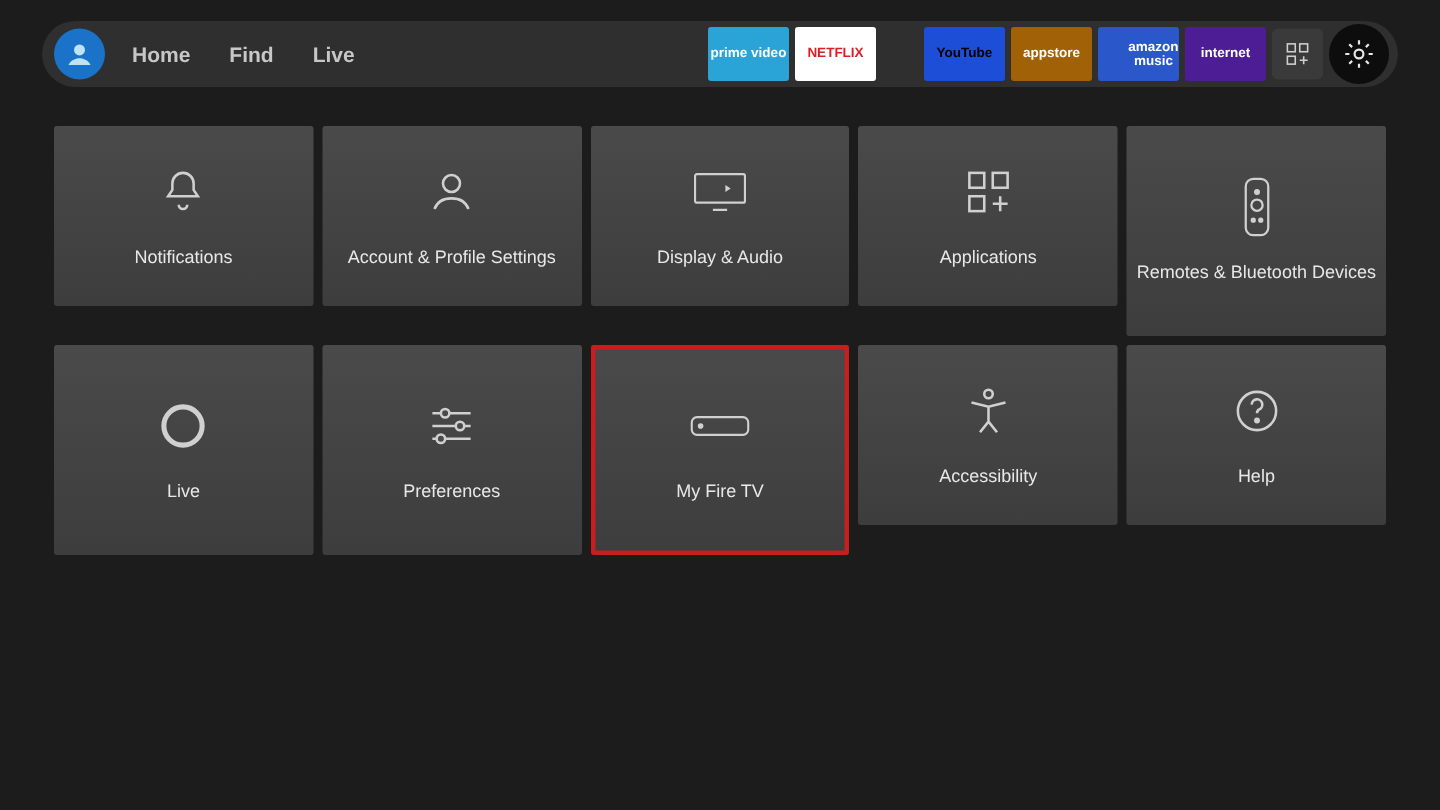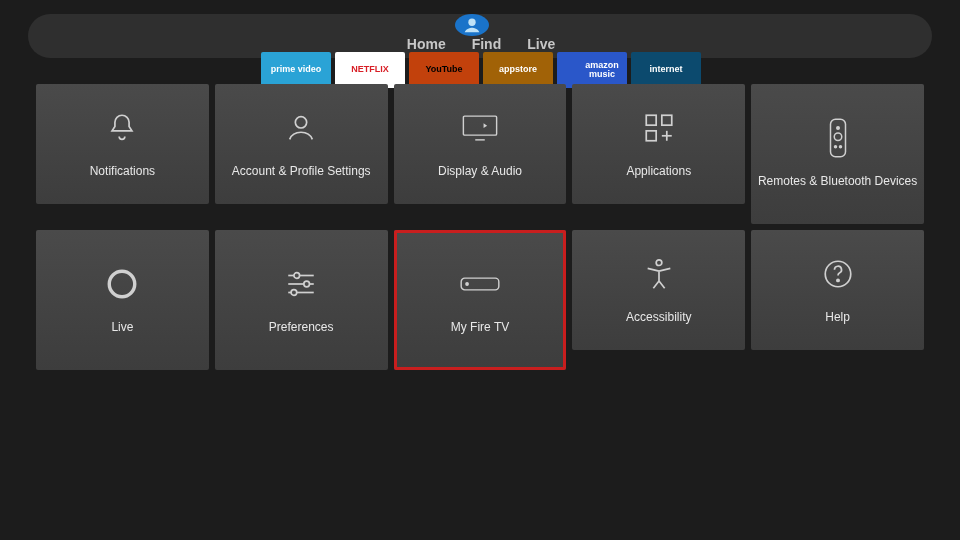--- a/index.html
+++ b/index.html
@@ -6,34 +6,33 @@
   html, body { width: 960px; height: 540px; background: #1c1c1c; font-family: Arial, Helvetica, sans-serif; color: #ddd; overflow: hidden; }
   
   .topbar {
     margin: 14px 28px 0 28px;
     height: 44px;
     background: #2f2f2f;
     border-radius: 22px;
     display: flex;
     align-items: center;
     padding: 0 6px 0 8px;
-    flex-direction: column;
   }
   .avatar {
     width: 34px; height: 34px; border-radius: 50%;
     background: #1a73c9;
     display: flex; align-items: center; justify-content: center;
     margin-right: 18px;
   }
   .nav-items { display: flex; gap: 26px; align-items: center; }
   .nav-item { color: #c7c7c7; font-size: 14px; font-weight: 600; cursor: pointer; }
   .spacer { flex: 1; }
   .app-tiles { display: flex; gap: 4px; align-items: center; }
   .app-tile {
-    width: 70px; height: 36px; border-radius: 2px;
+    width: 54px; height: 36px; border-radius: 2px;
     display: flex; align-items: center; justify-content: center;
     font-size: 9px; font-weight: 700; color: #fff; text-align: center;
     cursor: pointer; line-height: 1.05;
   }
   .grid-icon {
     width: 34px; height: 34px; background: #3a3a3a; border-radius: 4px;
     display: flex; align-items: center; justify-content: center; margin-left: 4px; cursor: pointer;
   }
   .gear-btn {
     width: 40px; height: 40px; border-radius: 50%; background: #0d0d0d;
@@ -79,24 +78,24 @@
   </div>
   <div class="nav-items">
     <div class="nav-item">Home</div>
     <div class="nav-item">Find</div>
     <div class="nav-item">Live</div>
   </div>
   <div class="spacer"></div>
   <div class="app-tiles">
     <div class="app-tile" style="background:#2aa3d6;color:#ffffff;">prime video</div>
     <div class="app-tile" style="background:#ffffff;color:#d81f26;">NETFLIX</div>
-    <div class="app-tile" style="background:#c2410c;color:#000000;">YouTube</div>
+    <div class="app-tile" style="background:#1d4ed8;color:#000000;margin-left:28px;">YouTube</div>
     <div class="app-tile" style="background:#a16207;color:#ffffff;">appstore</div>
     <div class="app-tile" style="background:#2a57c9;color:#ffffff;padding-left:20px;">amazon music</div>
-    <div class="app-tile" style="background:#0c4a6e;color:#ffffff;">internet</div>
+    <div class="app-tile" style="background:#4c1d95;color:#ffffff;">internet</div>
   </div>
   <div class="grid-icon">
     <svg width="18" height="18" viewBox="0 0 24 24">
       <rect x="3" y="3" width="7" height="7" fill="none" stroke="#cfcfcf" stroke-width="1.4"></rect>
       <rect x="14" y="3" width="7" height="7" fill="none" stroke="#cfcfcf" stroke-width="1.4"></rect>
       <rect x="3" y="14" width="7" height="7" fill="none" stroke="#cfcfcf" stroke-width="1.4"></rect>
       <line x1="14" y1="17.5" x2="21" y2="17.5" stroke="#cfcfcf" stroke-width="1.4"></line>
       <line x1="17.5" y1="14" x2="17.5" y2="21" stroke="#cfcfcf" stroke-width="1.4"></line>
     </svg>
   </div>

